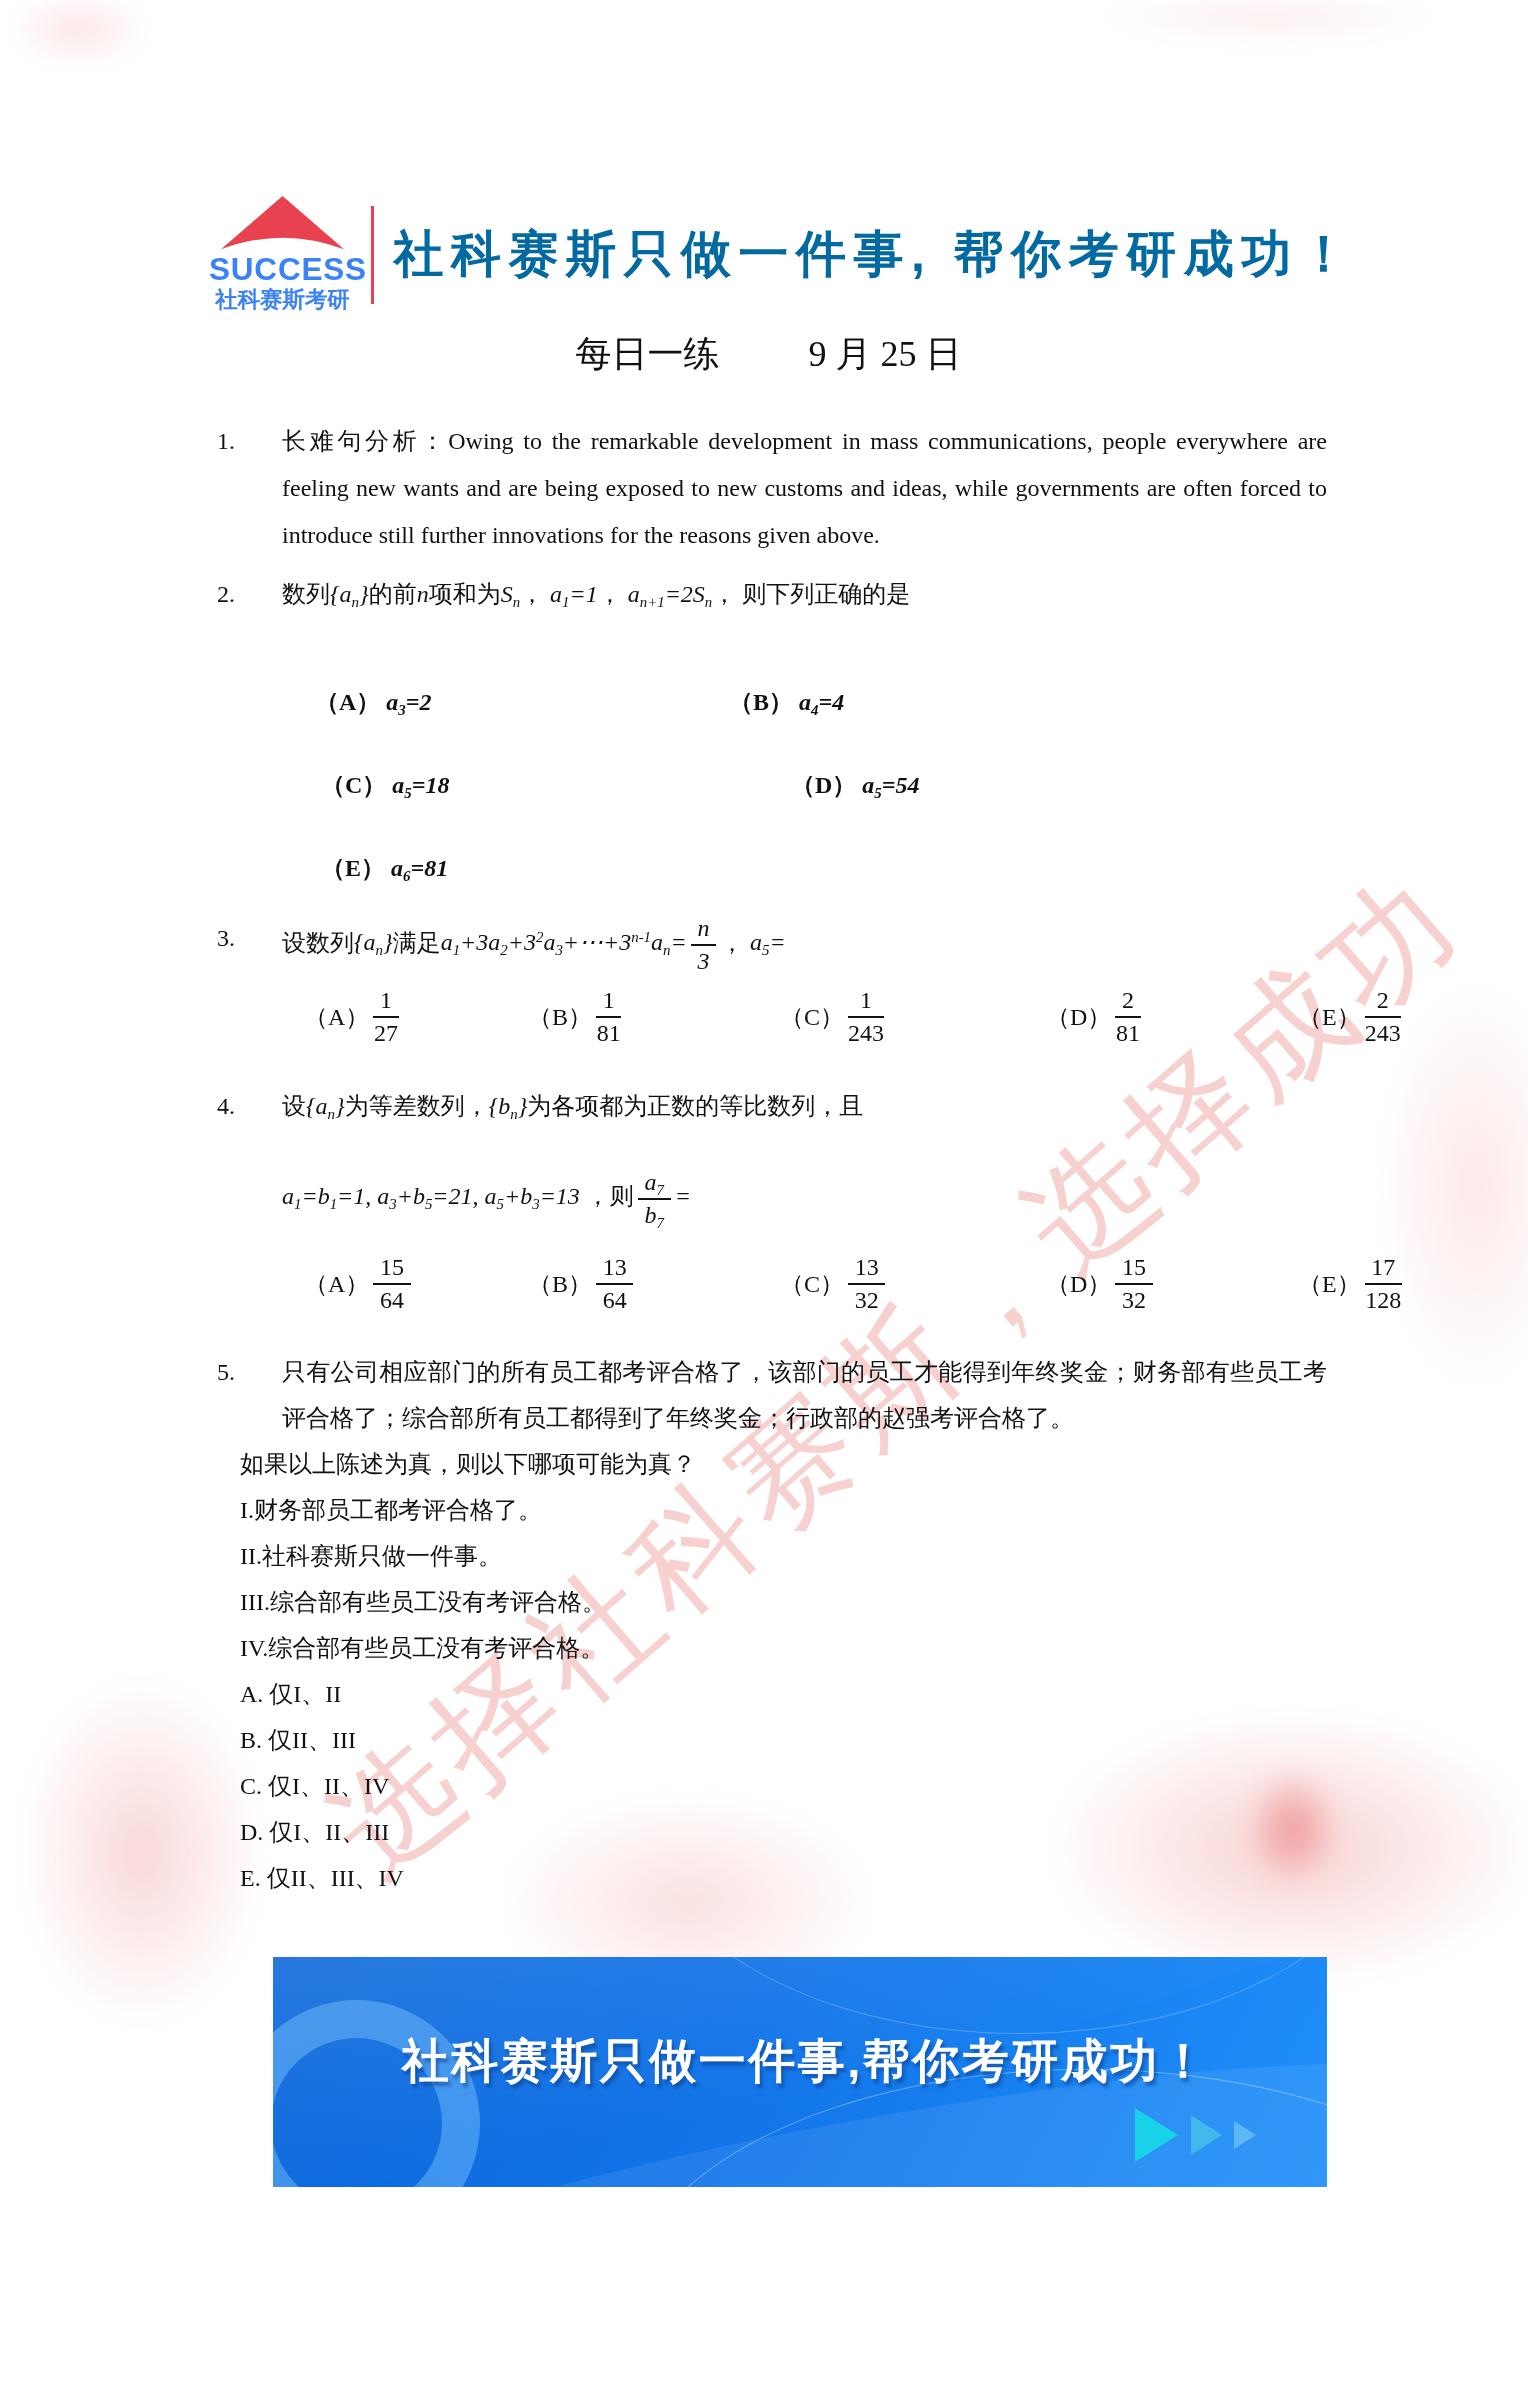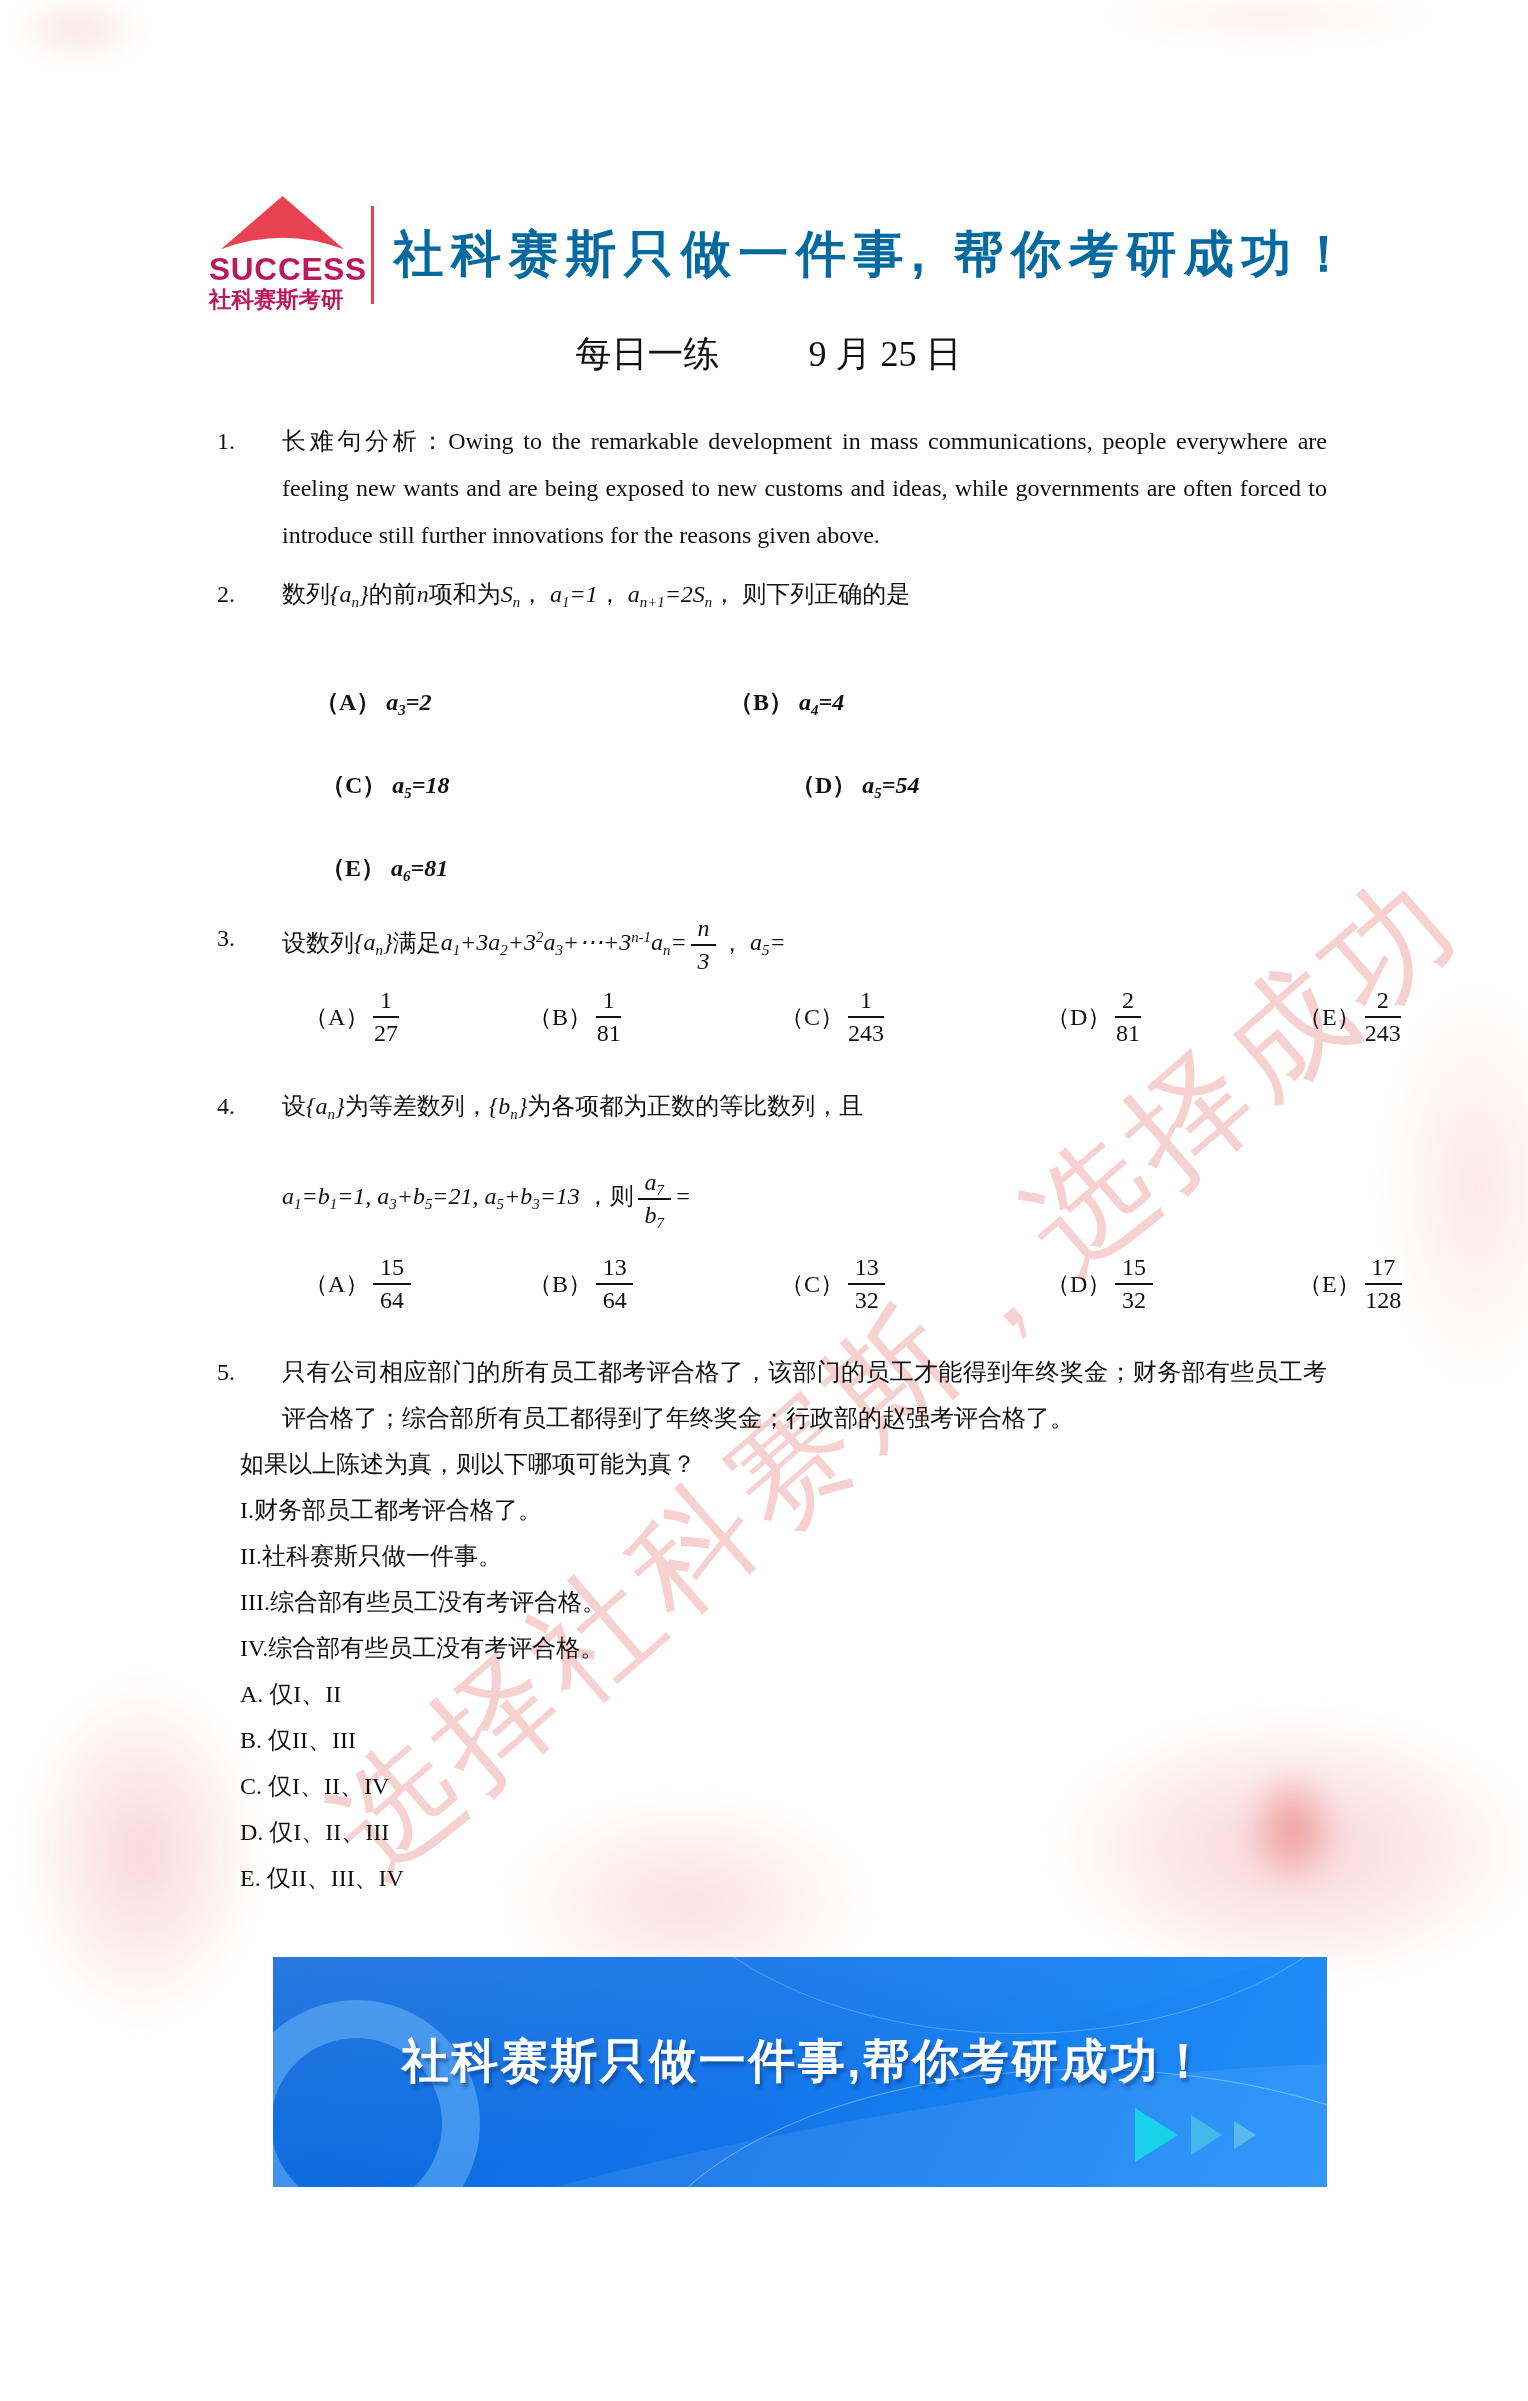--- a/index.html
+++ b/index.html
@@ -16,21 +16,21 @@
   .b6{left:8.3px;top:-8.3px;width:141px;height:75px;background:radial-gradient(ellipse at center,rgba(240,140,140,.22),rgba(240,140,140,0) 70%);}
   .b7{left:1094px;top:-12.4px;width:348px;height:58px;background:radial-gradient(ellipse at center,rgba(246,170,170,.18),rgba(246,170,170,0) 70%);}
 
   
   .watermark{position:absolute;left:149px;top:1293px;width:1492px;text-align:center;
     font-size:123px;letter-spacing:8.3px;white-space:nowrap;color:rgba(235,132,132,.38);
     transform:rotate(-41deg);transform-origin:center center;z-index:1;font-weight:400;}
 
   
   .hdr{position:absolute;left:209px;top:196px;display:flex;align-items:center;z-index:2;}
-  .logo{width:147px;color:#be185d;flex:none;}
+  .logo{width:147px;text-align:center;color:#3b82f6;flex:none;}
   .logo svg{display:block;margin:0 auto;}
   .brand{font-family:"Liberation Sans","DejaVu Sans",sans-serif;font-weight:700;font-size:31.5px;letter-spacing:0.8px;line-height:33px;margin-top:1.7px;}
   .brand-sub{font-family:"Liberation Sans","DejaVu Sans",sans-serif;font-weight:700;font-size:22.4px;line-height:26.5px;margin-top:1.7px;}
   .hdr-divider{width:2.5px;height:98px;background:#e8414f;margin:0 20px 0 15px;flex:none;}
   .hdr-slogan{font-family:"Liberation Sans","DejaVu Sans",sans-serif;font-weight:700;font-size:50px;
     letter-spacing:7.5px;color:#0369a1;white-space:nowrap;}
 
   
   .title{position:absolute;left:209px;width:1119px;top:330px;text-align:center;font-size:36px;z-index:2;}
   .title-gap{display:inline-block;width:89px;}

